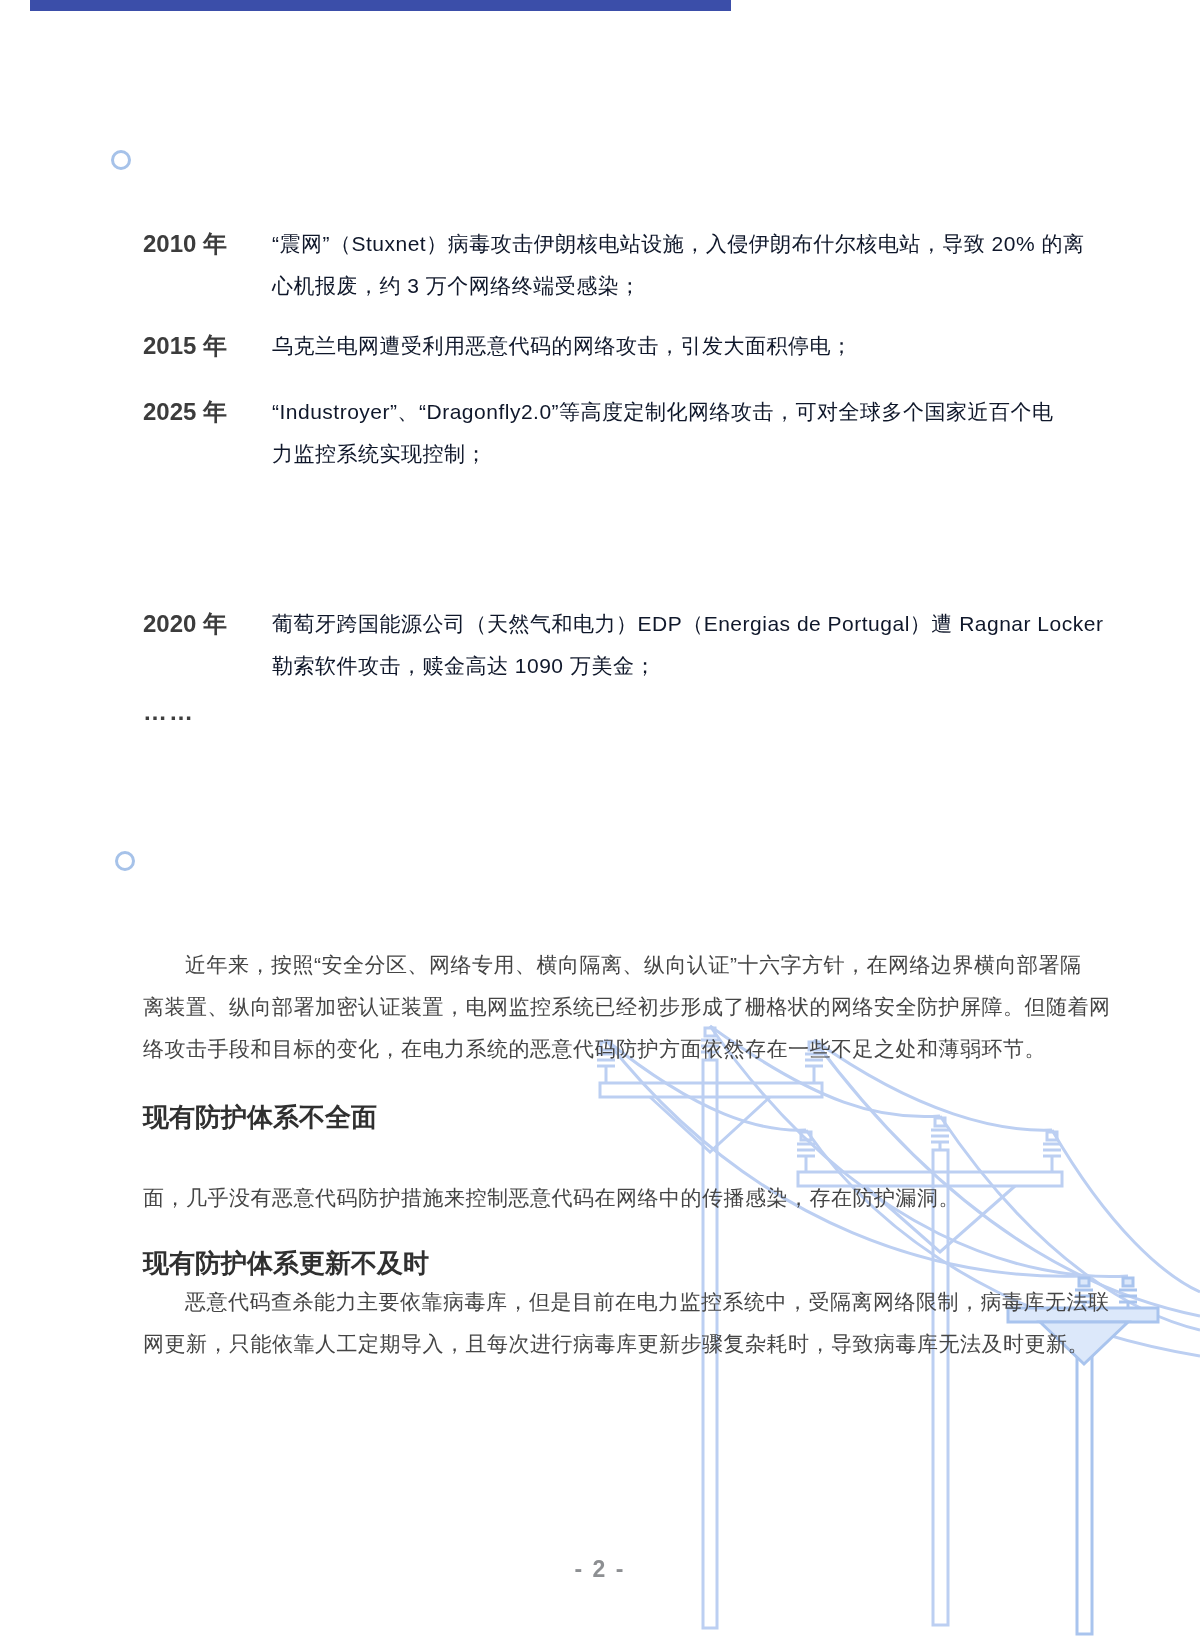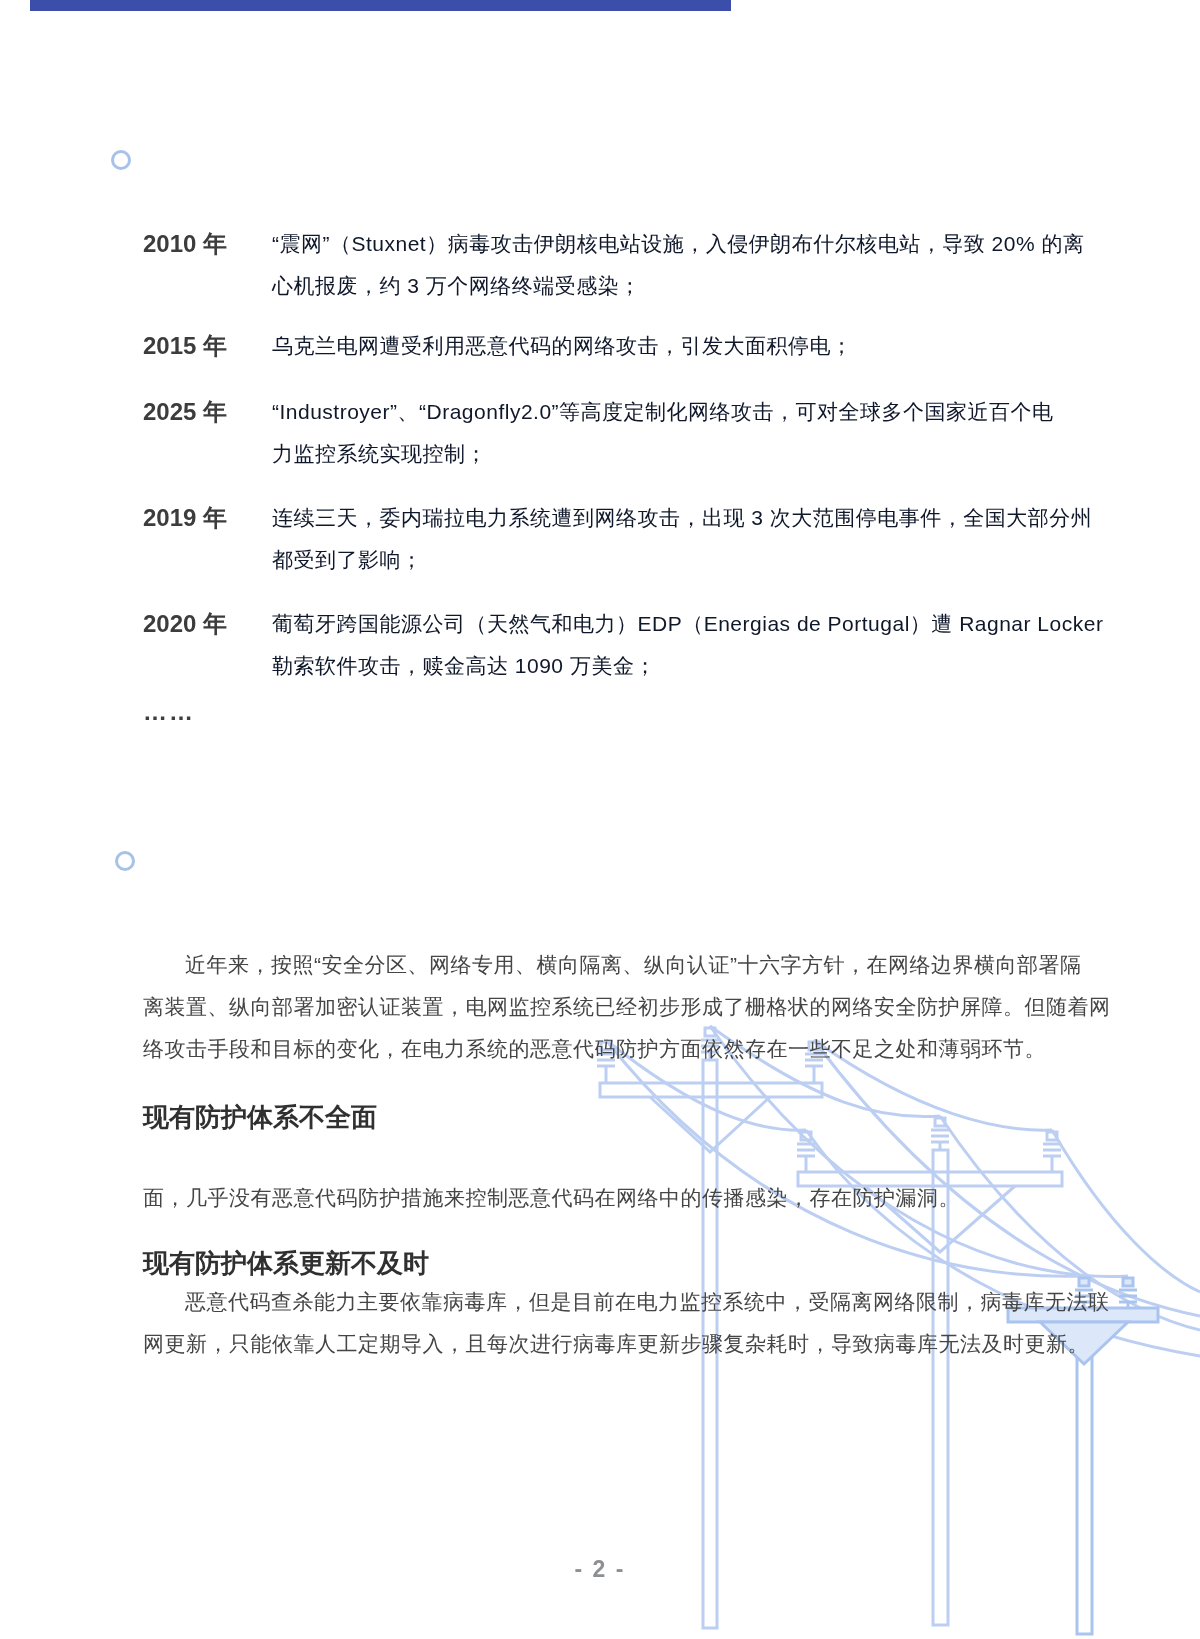--- a/index.html
+++ b/index.html
@@ -96,25 +96,20 @@
       <div class="year">2015 年</div>
       <div class="evline l1">乌克兰电网遭受利用恶意代码的网络攻击，引发大面积停电；</div>
     </div>
 
     <div class="event" style="top:396px">
       <div class="year">2025 年</div>
       <div class="evline l1">“Industroyer”、“Dragonfly2.0”等高度定制化网络攻击，可对全球多个国家近百个电</div>
       <div class="evline l2">力监控系统实现控制；</div>
     </div>
 
-    <div class="event" style="top:502px">
-      <div class="year">2019 年</div>
-      <div class="evline l1">连续三天，委内瑞拉电力系统遭到网络攻击，出现 3 次大范围停电事件，全国大部分州</div>
-      <div class="evline l2">都受到了影响；</div>
-    </div>
 
     <div class="event" style="top:608px">
       <div class="year">2020 年</div>
       <div class="evline l1">葡萄牙跨国能源公司（天然气和电力）EDP（Energias de Portugal）遭  Ragnar Locker</div>
       <div class="evline l2">勒索软件攻击，赎金高达 1090 万美金；</div>
     </div>
 
     <div class="abs ellipsis">……</div>
 
     <div class="abs ring h2-ring"></div>

